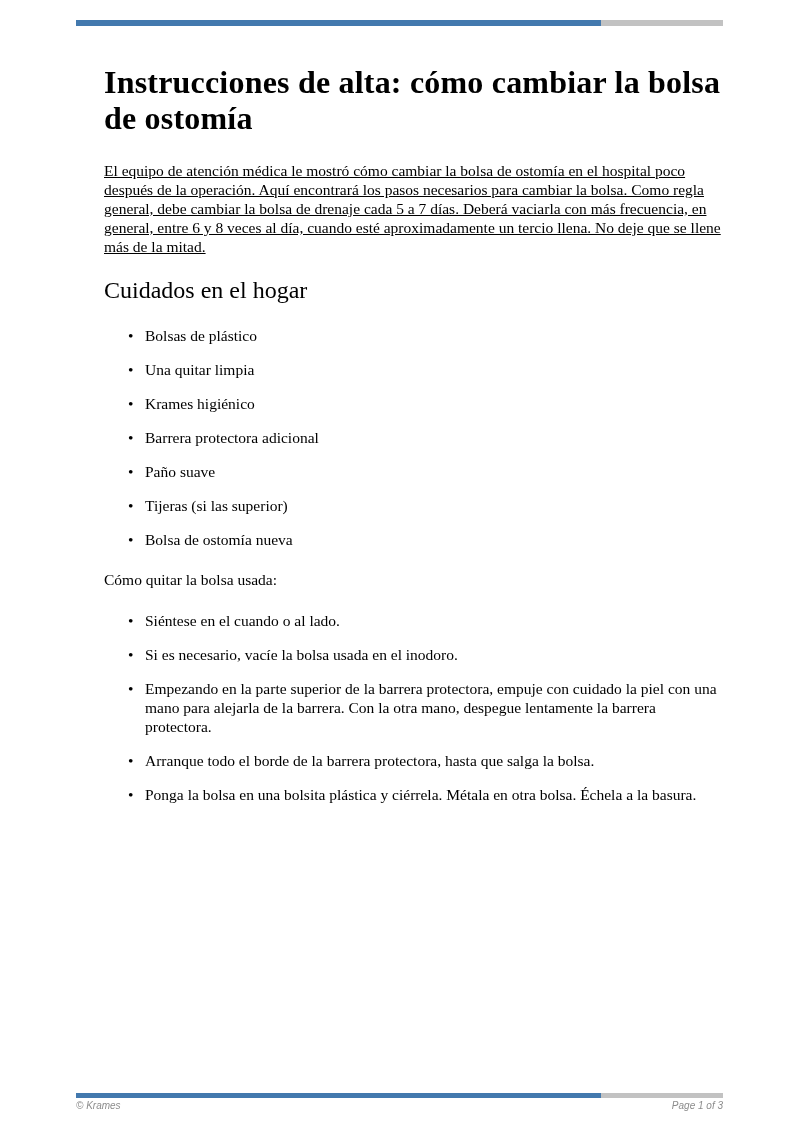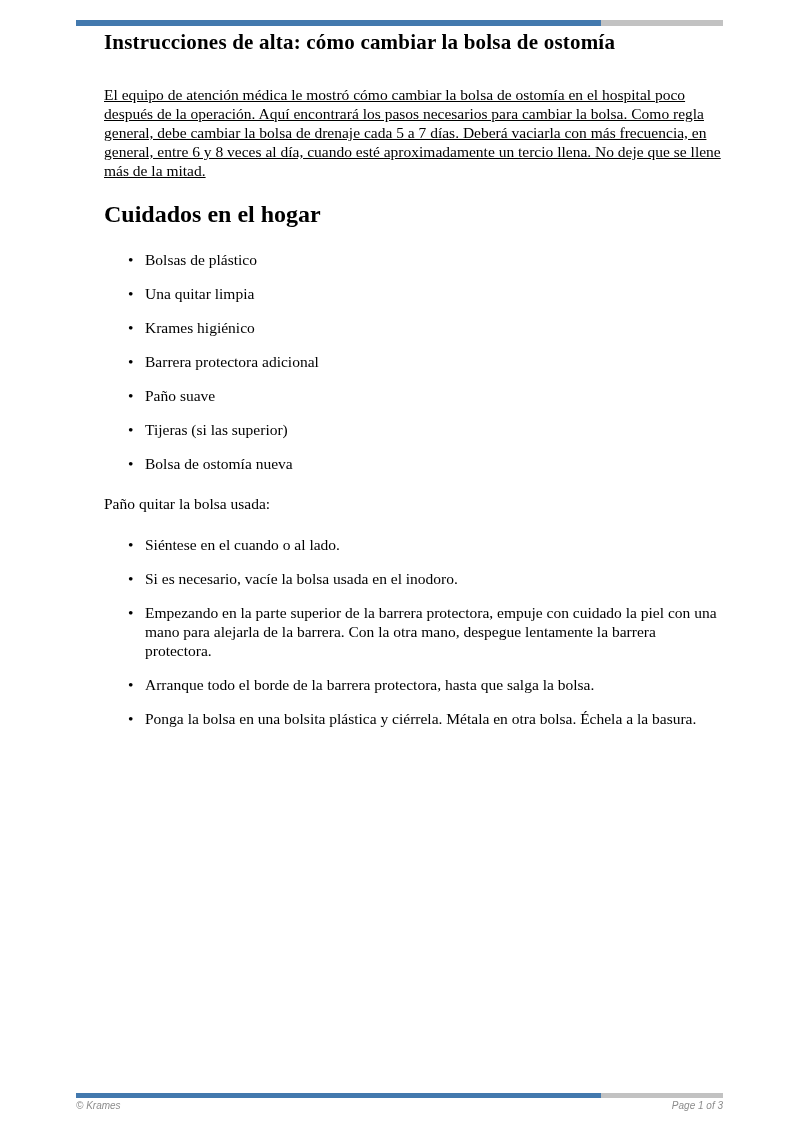--- a/index.html
+++ b/index.html
@@ -30,37 +30,37 @@
   .top-bar { top: 20px; }
   .bottom-bar { top: 1093px; height: 5px; }
 
   .content {
     position: absolute;
     left: 104px;
     top: 0;
     width: 620px;
   }
   h1.doc-title {
-    margin-top: 24px;
-    font-size: 21px;
+    margin-top: 64px;
+    font-size: 32px;
     line-height: 36px;
     font-weight: bold;
     letter-spacing: 0.2px;
   }
   p.intro {
     margin-top: 25px;
     font-size: 15.5px;
     line-height: 19px;
     text-decoration: underline;
   }
   h2.section-heading {
     margin-top: 20px;
     font-size: 24px;
     line-height: 28px;
-    font-weight: bold;
+    font-weight: normal;
   }
   p.list-label {
     margin-top: 21px;
     font-size: 15.5px;
     line-height: 19px;
   }
   ul.doc-list {
     list-style: none;
     margin-top: 22px;
   }
@@ -135,21 +135,21 @@
       <li>
         <span class="bullet-dot">•</span>
         <span class="li-text">Tijeras (si las superior)</span>
       </li>
       <li>
         <span class="bullet-dot">•</span>
         <span class="li-text">Bolsa de ostomía nueva</span>
       </li>
     </ul>
 
-    <p class="list-label">Paño quitar la bolsa usada:</p>
+    <p class="list-label">Cómo quitar la bolsa usada:</p>
 
     <ul class="doc-list">
       <li>
         <span class="bullet-dot">•</span>
         <span class="li-text">Siéntese en el cuando o al lado.</span>
       </li>
       <li>
         <span class="bullet-dot">•</span>
         <span class="li-text">Si es necesario, vacíe la bolsa usada en el inodoro.</span>
       </li>

